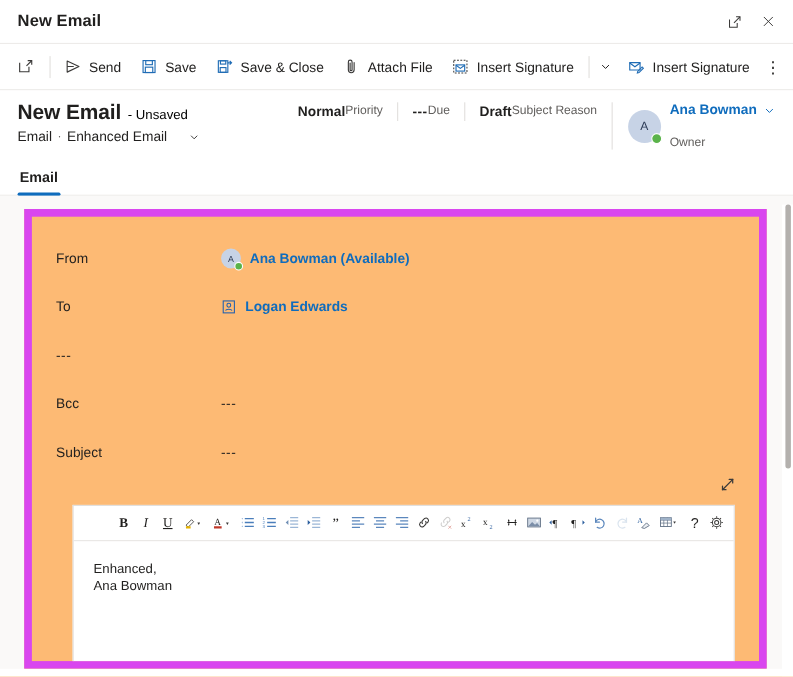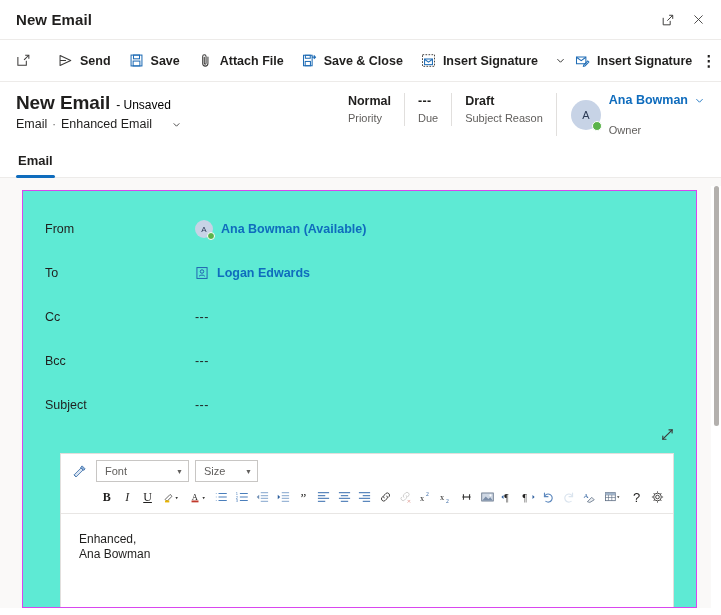--- a/index.html
+++ b/index.html
@@ -51,21 +51,20 @@
 
   
   .cmdbar {
     height: 42px;
     display: flex;
     align-items: center;
     padding: 0 6px 0 6px;
     border-bottom: 1px solid #edebe9;
     box-sizing: border-box;
     background: #ffffff;
-    font-weight: bold;
   }
   .cmd {
     display: flex;
     align-items: center;
     gap: 7px;
     height: 32px;
     padding: 0 9px;
     font-size: 12.5px;
     color: #201f1e;
     cursor: pointer;
@@ -135,21 +134,20 @@
 
   .rec-right {
     margin-left: auto;
     display: flex;
     align-items: flex-start;
     gap: 0;
     padding-top: 1px;
   }
   .hdr-field {
     display: flex;
-    flex-direction: column;
     padding: 0 13px;
     min-width: 0;
   }
   .hdr-field + .hdr-field { border-left: 1px solid #e1dfdd; }
   .hdr-val {
     font-size: 12.5px;
     font-weight: 700;
     color: #201f1e;
     line-height: 17px;
     white-space: nowrap;
@@ -232,22 +230,22 @@
   
   .canvas {
     position: relative;
     background: #faf9f8;
     height: 430px;
     padding: 12px 24px 0 22px;
     box-sizing: border-box;
     overflow: hidden;
   }
   .card {
-    background: #5eead4;
-    border: 1px solid #d946ef;
+    background: #fdba74;
+    border: 7px solid #d946ef;
     height: 100%;
     box-sizing: border-box;
     padding: 16px 22px 0 22px;
     position: relative;
   }
 
   .field-row {
     display: flex;
     align-items: center;
     height: 44px;
@@ -430,37 +428,37 @@
           <rect x="2.2" y="2.2" width="11.6" height="11.6"></rect>
           <rect x="4.8" y="2.2" width="6.4" height="4"></rect>
           <rect x="4.4" y="8.6" width="7.2" height="5.2"></rect>
         </svg>
       </span>
       <span>Save</span>
     </div>
 
     <div class="cmd">
       <span class="ico">
-        <svg width="15" height="15" viewBox="0 0 16 16" fill="none" stroke="#3b3a39" stroke-width="1.1" stroke-linecap="round">
-          <path d="M10.6 4.2 V11.2 a2.8 2.8 0 0 1 -5.6 0 V3.6 a1.8 1.8 0 0 1 3.6 0 V11 a0.95 0.95 0 0 1 -1.9 0 V4.6"></path>
-        </svg>
-      </span>
-      <span>Attach File</span>
-    </div>
-
-    <div class="cmd">
-      <span class="ico">
         <svg width="15" height="15" viewBox="0 0 16 16" fill="none" stroke="#1f6cb5" stroke-width="1.1">
           <rect x="1.6" y="2.4" width="9.2" height="11.2"></rect>
           <rect x="3.6" y="2.4" width="5.2" height="3.2"></rect>
           <rect x="3.4" y="9" width="5.6" height="4.6"></rect>
           <path d="M10.6 4.4 H14.2 M12.6 2.6 L14.4 4.4 L12.6 6.2"></path>
         </svg>
       </span>
       <span>Save &amp; Close</span>
+    </div>
+
+    <div class="cmd">
+      <span class="ico">
+        <svg width="15" height="15" viewBox="0 0 16 16" fill="none" stroke="#3b3a39" stroke-width="1.1" stroke-linecap="round">
+          <path d="M10.6 4.2 V11.2 a2.8 2.8 0 0 1 -5.6 0 V3.6 a1.8 1.8 0 0 1 3.6 0 V11 a0.95 0.95 0 0 1 -1.9 0 V4.6"></path>
+        </svg>
+      </span>
+      <span>Attach File</span>
     </div>
 
     <div class="cmd">
       <span class="ico">
         <svg width="15" height="15" viewBox="0 0 16 16" fill="none" stroke="#3b3a39" stroke-width="1" stroke-dasharray="1.8 1.4">
           <rect x="1.6" y="1.8" width="12.8" height="12.4"></rect>
         </svg>
         <svg width="15" height="15" viewBox="0 0 16 16" fill="none" stroke="#1f6cb5" stroke-width="1.1" style="margin-left:-15px">
           <rect x="3.8" y="6.4" width="8.4" height="6"></rect>
           <path d="M3.8 6.7 L8 9.8 L12.2 6.7"></path>
@@ -573,21 +571,20 @@
               <rect x="2.2" y="1.8" width="11.6" height="12.4"></rect>
               <circle cx="8" cy="6.3" r="2"></circle>
               <path d="M4.6 11.8 c0.7 -1.9 5.9 -1.9 6.7 0"></path>
             </svg>
           </span>
           <span class="chip-link">Logan Edwards</span>
         </div>
       </div>
 
       <div class="field-row">
-        <div class="field-label">Cc</div>
         <div class="field-value">
           <span class="field-empty">---</span>
         </div>
       </div>
 
       <div class="field-row">
         <div class="field-label">Bcc</div>
         <div class="field-value">
           <span class="field-empty">---</span>
         </div>
@@ -604,37 +601,20 @@
         <svg width="15" height="15" viewBox="0 0 16 16" fill="none" stroke="#3b3a39" stroke-width="1.2" stroke-linecap="round">
           <path d="M3 13 L13 3"></path>
           <path d="M3 9.6 V13 H6.4"></path>
           <path d="M12.9 6.4 V3 H9.5"></path>
         </svg>
       </div>
 
       <div class="editor">
         <div class="rte-toolbar">
 
-          <div class="rte-row rte-row-1">
-            <span class="rte-btn">
-              <svg width="15" height="15" viewBox="0 0 16 16" fill="none">
-                <path d="M2.2 11.6 L9.6 4.2 L11.8 6.4 L4.4 13.8 Z" fill="#d9e4f2" stroke="#3b6ea8" stroke-width="0.9"></path>
-                <path d="M9.2 3.6 L12.4 6.8 L14 5.2 L10.8 2 Z" fill="#8fb0d8" stroke="#3b6ea8" stroke-width="0.9"></path>
-                <path d="M2.2 11.6 L4.4 13.8" stroke="#3b6ea8" stroke-width="0.9"></path>
-              </svg>
-            </span>
-            <span class="rte-select sel-font">
-              <span>Font</span>
-              <span class="sel-caret">▼</span>
-            </span>
-            <span class="rte-select sel-size">
-              <span>Size</span>
-              <span class="sel-caret">▼</span>
-            </span>
-          </div>
 
           <div class="rte-row" style="padding-left:30px">
             <span class="rte-btn" style="font-weight:700;font-size:12px;font-family:'Liberation Serif',serif;color:#201f1e">B</span>
             <span class="rte-btn" style="font-style:italic;font-size:12px;font-family:'Liberation Serif',serif;color:#201f1e">I</span>
             <span class="rte-btn" style="text-decoration:underline;font-size:12px;font-family:'Liberation Serif',serif;color:#201f1e">U</span>
 
             <span class="rte-btn wide">
               <svg width="17" height="15" viewBox="0 0 20 16" fill="none">
                 <path d="M2.6 10.2 L8.4 4.4 L10.6 6.6 L4.8 12.4 Z" stroke="#3b3a39" stroke-width="0.9"></path>
                 <path d="M2.4 12.6 H7.4" stroke="#e8b400" stroke-width="2.4"></path>

